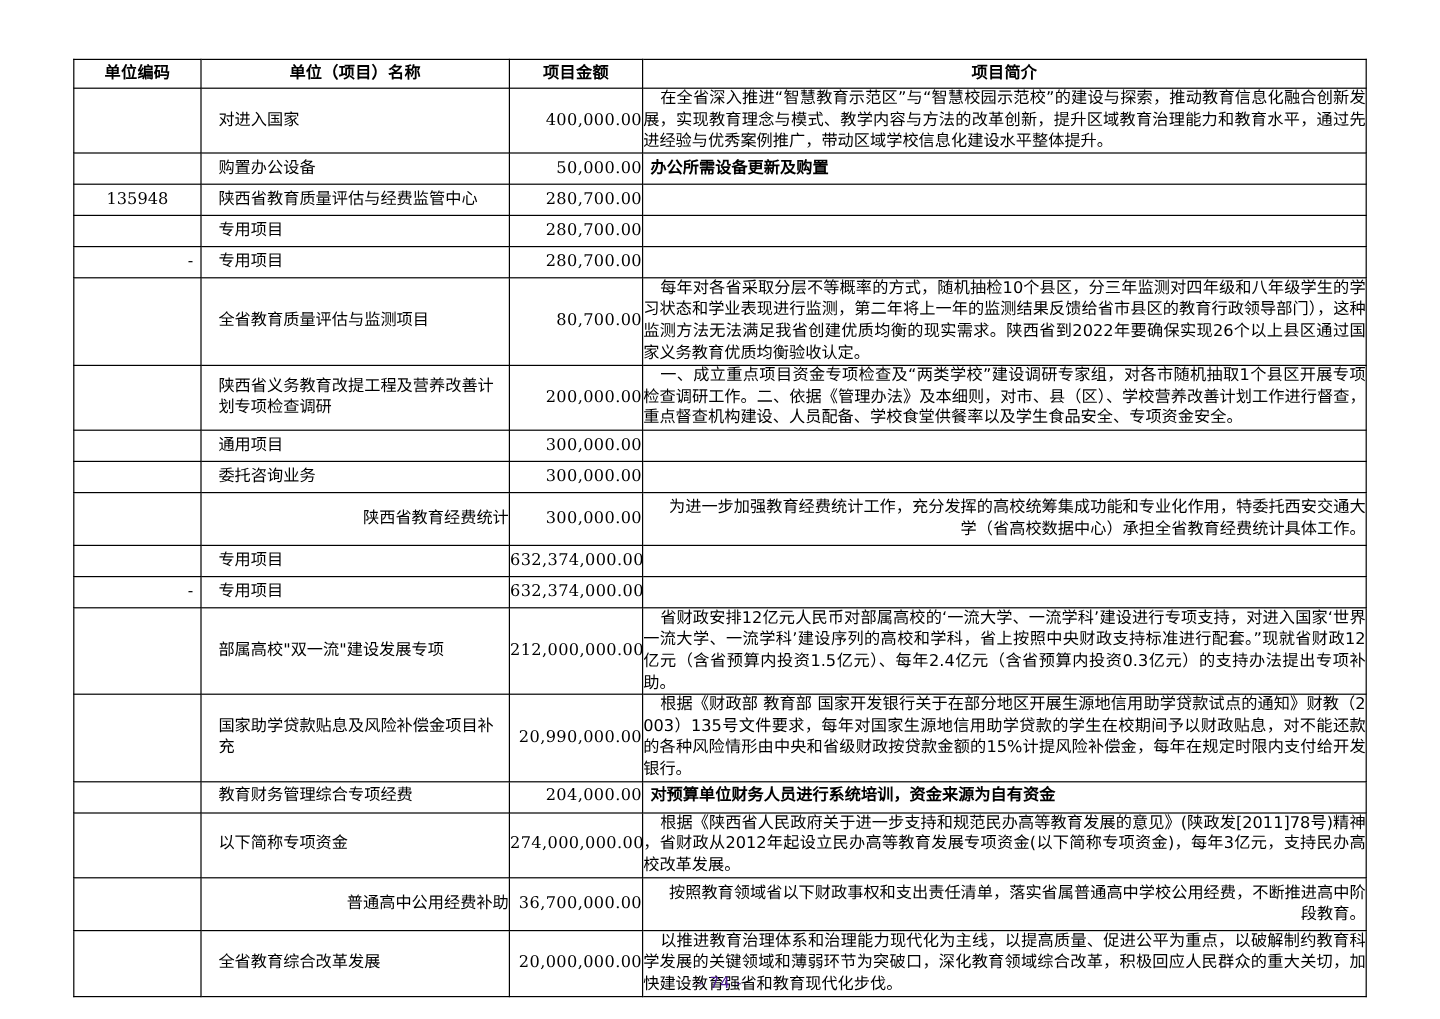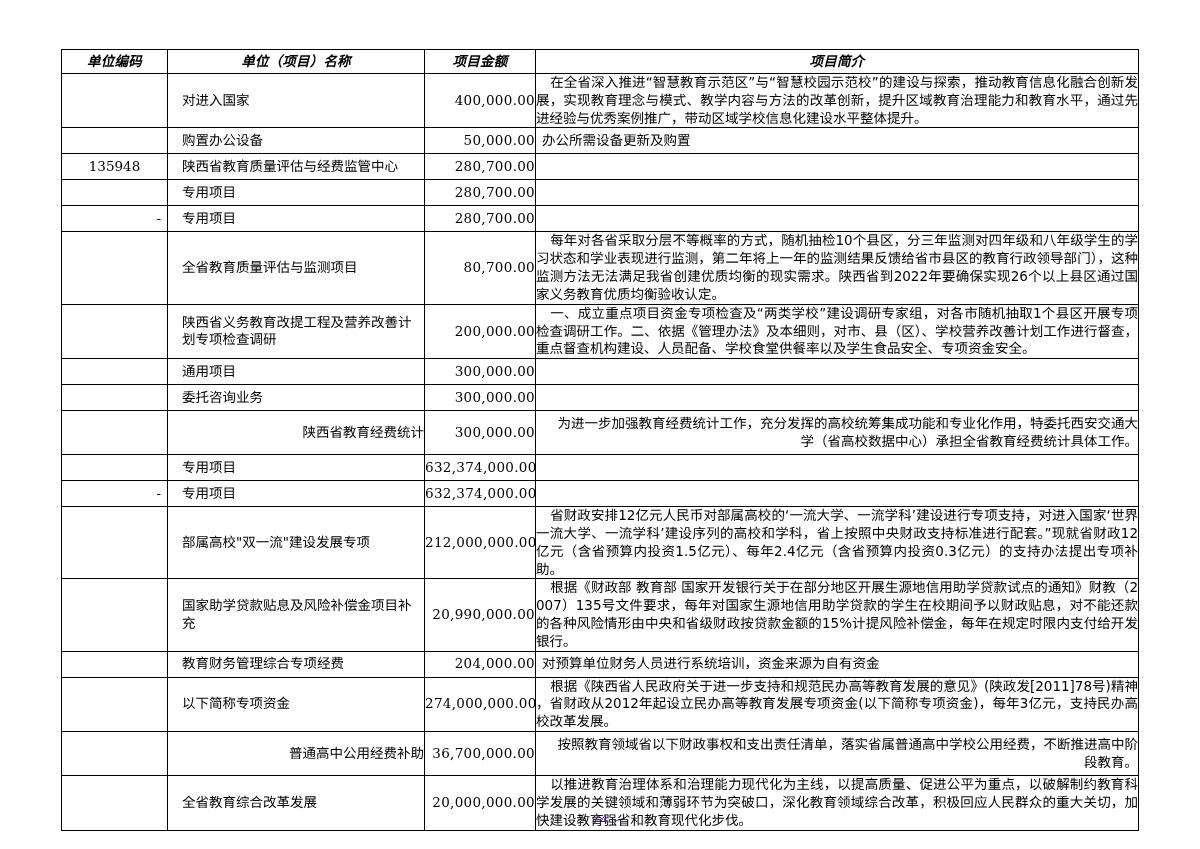--- a/index.html
+++ b/index.html
@@ -47,21 +47,20 @@
     font-size: 13.5px;
     color: #000;
     line-height: 1.32;
   }
   table.budget thead th {
     height: 23px;
     text-align: center;
     font-weight: bold;
     font-size: 13.5px;
     letter-spacing: 0.2px;
-    font-style: italic;
   }
   td.code {
     text-align: center;
     font-size: 13px;
     font-family: "DejaVu Serif", "Liberation Serif", serif;
     padding: 0 4px;
   }
   td.code.dash {
     text-align: right;
     padding-right: 6px;
@@ -86,20 +85,21 @@
     text-align: left;
     padding: 1px 2px 1px 3px;
     font-size: 12.7px;
     line-height: 1.30;
     text-align: justify;
     text-justify: inter-ideograph;
     word-break: break-all;
   }
   td.desc.single {
     padding-left: 6px;
+    font-weight: bold;
   }
   td.desc .ind {
     
     text-indent: 1.05em;
     display: block;
   }
   tr.r-h2 td { height: 25px; }
   tr.r-h3 td { height: 43px; text-align: right; }
   tr.r-h4 td { height: 52px; }
   tr.r-h5 td { height: 60px; margin-top: 40px; }
@@ -238,21 +238,21 @@
             <td class="amt">212,000,000.00</td>
             <td class="desc">
               <span class="ind">省财政安排12亿元人民币对部属高校的‘一流大学、一流学科’建设进行专项支持，对进入国家‘世界一流大学、一流学科’建设序列的高校和学科，省上按照中央财政支持标准进行配套。”现就省财政12亿元（含省预算内投资1.5亿元）、每年2.4亿元（含省预算内投资0.3亿元）的支持办法提出专项补助。</span>
             </td>
           </tr>
           <tr class="r-h5">
             <td class="code"></td>
             <td class="name indent1">国家助学贷款贴息及风险补偿金项目补充</td>
             <td class="amt">20,990,000.00</td>
             <td class="desc">
-              <span class="ind">根据《财政部 教育部 国家开发银行关于在部分地区开展生源地信用助学贷款试点的通知》财教（2007）135号文件要求，每年对国家生源地信用助学贷款的学生在校期间予以财政贴息，对不能还款的各种风险情形由中央和省级财政按贷款金额的15%计提风险补偿金，每年在规定时限内支付给开发银行。</span>
+              <span class="ind">根据《财政部 教育部 国家开发银行关于在部分地区开展生源地信用助学贷款试点的通知》财教（2003）135号文件要求，每年对国家生源地信用助学贷款的学生在校期间予以财政贴息，对不能还款的各种风险情形由中央和省级财政按贷款金额的15%计提风险补偿金，每年在规定时限内支付给开发银行。</span>
             </td>
           </tr>
           <tr class="r-h2">
             <td class="code"></td>
             <td class="name indent1">教育财务管理综合专项经费</td>
             <td class="amt">204,000.00</td>
             <td class="desc single"><span>对预算单位财务人员进行系统培训，资金来源为自有资金</span></td>
           </tr>
           <tr class="r-h4">
             <td class="code"></td>

